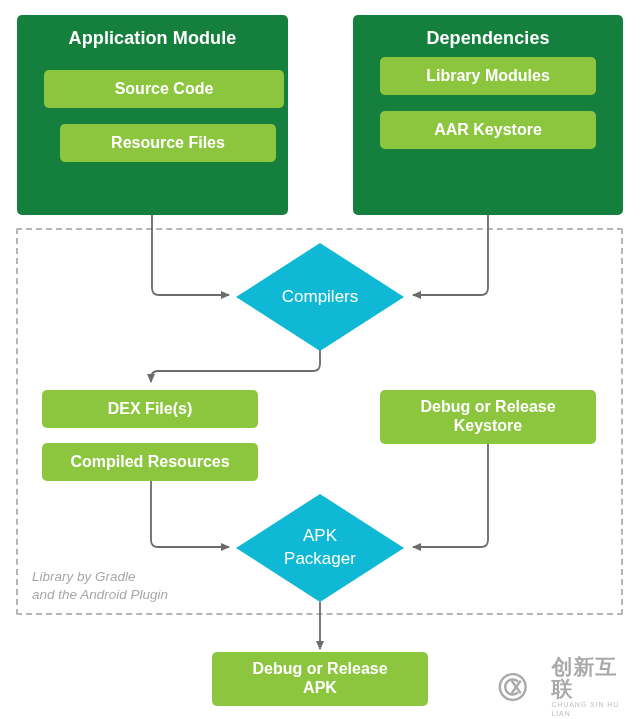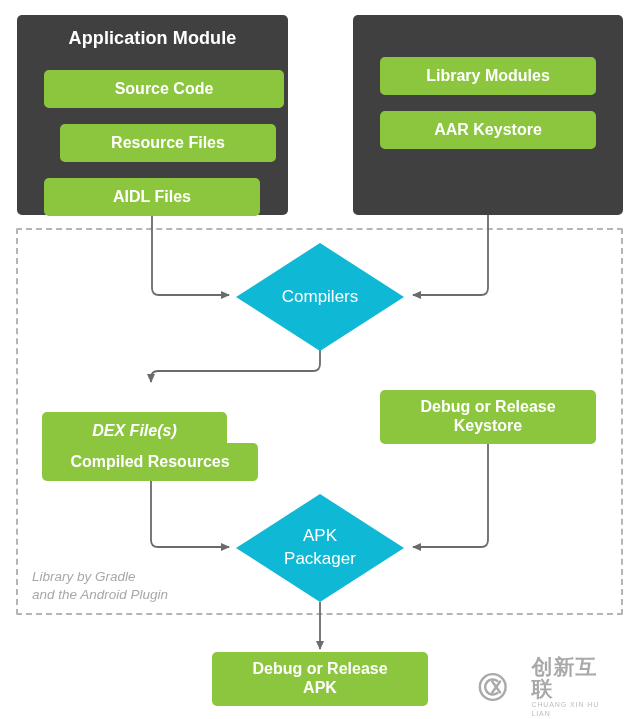--- a/index.html
+++ b/index.html
@@ -13,21 +13,21 @@
   #canvas {
     position: relative;
     width: 640px;
     height: 719px;
     background: #ffffff;
     overflow: hidden;
   }
   
   .group-panel {
     position: absolute;
-    background: #404040;
+    background: #15803d;
     border-radius: 5px;
     box-sizing: border-box;
   }
   .group-title {
     position: absolute;
     left: 0;
     right: 0;
     top: 12px;
     text-align: center;
     color: #ffffff;
@@ -99,21 +99,21 @@
     position: absolute;
     left: 0;
     top: 0;
     width: 640px;
     height: 719px;
     pointer-events: none;
   }
   
   #watermark {
     position: absolute;
-    left: 478px;
+    left: 498px;
     top: 661px;
     width: 136px;
     height: 52px;
     display: flex;
     align-items: center;
     gap: 24px;
     opacity: 0.85;
   }
   #watermark .wm-text {
     display: flex;
@@ -164,36 +164,36 @@
       <path d="M488,444 L488,540 Q488,547 481,547 L413,547" marker-end="url(#arrowhead)"></path>
 
       <path d="M320,602 L320,649" marker-end="url(#arrowhead)"></path>
     </g>
   </svg>
 
   <div class="group-panel" style="left:17px; top:15px; width:271px; height:200px;">
     <div class="group-title">Application Module</div>
     <div class="green-box" style="left:27px; top:55px; width:240px; height:38px;">Source Code</div>
     <div class="green-box" style="left:43px; top:109px; width:216px; height:38px;">Resource Files</div>
-    <div class="green-box" style="left:27px; top:163px; width:216px; height:38px;">AIDL Files</div>
   </div>
 
   <div class="group-panel" style="left:353px; top:15px; width:270px; height:200px;">
+    <div class="group-title">Dependencies</div>
     <div class="green-box" style="left:27px; top:42px; width:216px; height:38px;">Library Modules</div>
     <div class="green-box" style="left:27px; top:96px; width:216px; height:38px;">AAR Keystore</div>
   </div>
 
   <div class="diamond-wrap" style="left:236px; top:243px; width:168px; height:108px;">
     <svg class="diamond-shape" viewBox="0 0 168 108" preserveAspectRatio="none">
       <polygon points="84,0 168,54 84,108 0,54" fill="#0FB8D4"></polygon>
     </svg>
     <div class="diamond-label">Compilers</div>
   </div>
 
-  <div class="green-box" style="left:42px; top:412px; width:185px; height:38px;font-style:italic;">DEX File(s)</div>
+  <div class="green-box" style="left:42px; top:390px; width:216px; height:38px;">DEX File(s)</div>
 
   <div class="green-box" style="left:42px; top:443px; width:216px; height:38px;">Compiled Resources</div>
 
   <div class="green-box" style="left:380px; top:390px; width:216px; height:54px; white-space:pre-line;">Debug or Release
 Keystore</div>
 
   <div class="diamond-wrap" style="left:236px; top:494px; width:168px; height:108px;">
     <svg class="diamond-shape" viewBox="0 0 168 108" preserveAspectRatio="none">
       <polygon points="84,0 168,54 84,108 0,54" fill="#0FB8D4"></polygon>
     </svg>

